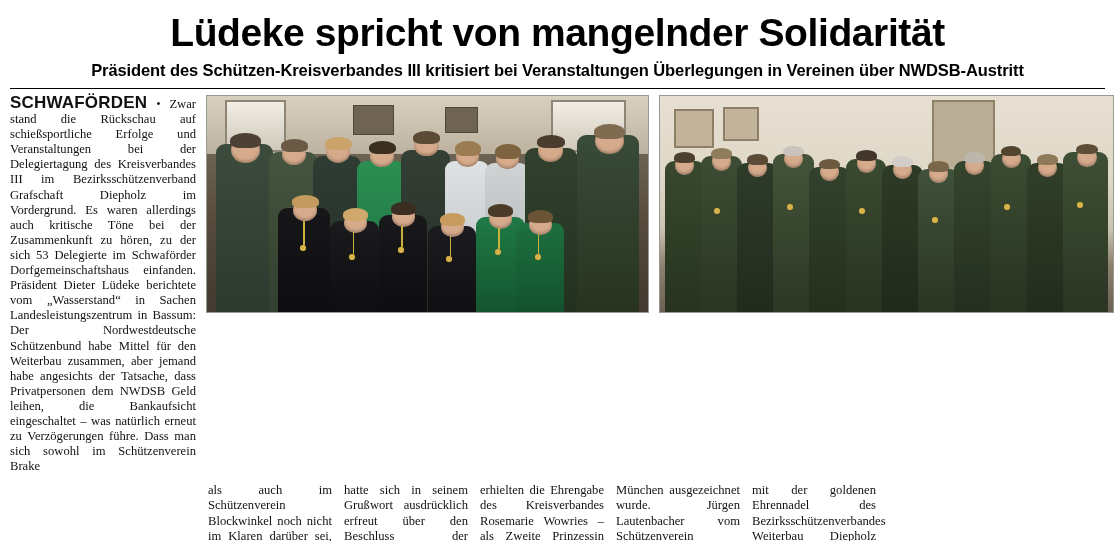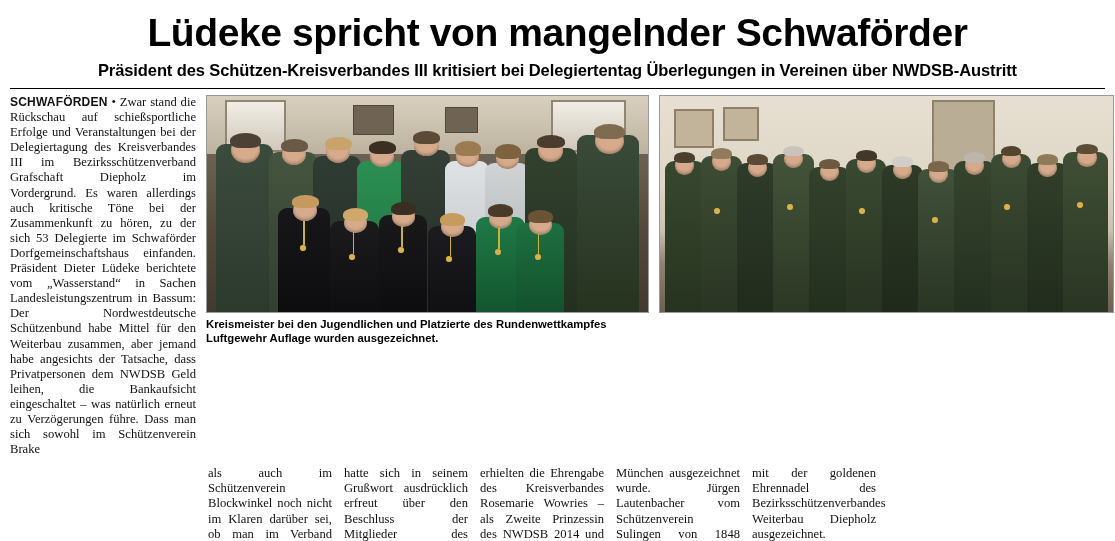--- a/index.html
+++ b/index.html
@@ -58,21 +58,21 @@
   .lead-text {
     font-size: 12.6px;
     line-height: 15.1px;
     text-align: justify;
     text-align-last: left;
     hyphens: auto;
   }
   .lead-text .kicker {
     font-family: "Liberation Sans", sans-serif;
     font-weight: bold;
-    font-size: 12px;
+    font-size: 17px;
     letter-spacing: 0.2px;
   }
   .photos {
     flex: 1 1 auto;
     display: flex;
     gap: 10px;
   }
   .photo-block {
     display: flex;
     flex-direction: column;
@@ -159,22 +159,22 @@
   }
   .p2-door {
     position: absolute; background: #b9ad95; border: 2px solid #8e8269;
   }
 </style>
 </head>
 <body>
 
 <div class="page">
 
-  <h1 class="headline">Lüdeke spricht von mangelnder Schwaförder</h1>
-  <h2 class="subhead">Präsident des Schützen-Kreisverbandes III kritisiert bei Delegiertentag Überlegungen in Vereinen über NWDSB-Austritt</h2>
+  <h1 class="headline">Lüdeke spricht von mangelnder Solidarität</h1>
+  <h2 class="subhead">Präsident des Schützen-Kreisverbandes III kritisiert bei Veranstaltungen Überlegungen in Vereinen über NWDSB-Austritt</h2>
   <hr class="rule">
 
   <div class="body-area">
 
     <div class="col-lead">
       <div class="lead-text">
         <span class="kicker">SCHWAFÖRDEN</span><span> • Zwar stand die Rückschau auf schießsportliche Erfolge und Veranstaltungen bei der Delegiertagung des Kreisverbandes III im Bezirksschützenverband Grafschaft Diepholz im Vordergrund. Es waren allerdings auch kritische Töne bei der Zusammenkunft zu hören, zu der sich 53 Delegierte im Schwaförder Dorfgemeinschaftshaus einfanden. Präsident Dieter Lüdeke berichtete vom „Wasserstand“ in Sachen Landesleistungszentrum in Bassum: Der Nordwestdeutsche Schützenbund habe Mittel für den Weiterbau zusammen, aber jemand habe angesichts der Tatsache, dass Privatpersonen dem NWDSB Geld leihen, die Bankaufsicht eingeschaltet – was natürlich erneut zu Verzögerungen führe. Dass man sich sowohl im Schützenverein Brake</span>
       </div>
     </div>
 
@@ -254,21 +254,20 @@
           <div class="hair" style="left:63.8%;top:50%;width:5.7%;height:6%;background:#4a3a28;"></div>
           <div class="lanyard" style="left:66%;top:61%;height:10%;"></div>
           <div class="medal" style="left:65.3%;top:71%;"></div>
 
           <div class="figure" style="left:70%;width:11%;height:41%;background:linear-gradient(to bottom,#1d7040,#13512d);"></div>
           <div class="head" style="left:73%;top:55%;width:5.2%;height:9.5%;"></div>
           <div class="hair" style="left:72.8%;top:53%;width:5.7%;height:6%;background:#6b5335;"></div>
           <div class="lanyard" style="left:75%;top:64%;height:9%;"></div>
           <div class="medal" style="left:74.3%;top:73%;"></div>
         </div>
-        <div class="caption">Kreismeister bei den Jugendlichen und Platzierte des Rundenwettkampfes Luftgewehr Auflage wurden ausgezeichnet.</div>
       </div>
 
       <div class="photo-block right">
         <div class="photo">
           <div class="p2-bg"></div>
           <div class="p2-pic" style="left:3%;top:6%;width:8%;height:16%;"></div>
           <div class="p2-pic" style="left:14%;top:5%;width:7%;height:14%;"></div>
           <div class="p2-door" style="left:60%;top:2%;width:13%;height:36%;"></div>
 
           <div class="figure" style="left:1%;width:9%;height:70%;background:linear-gradient(to bottom,#38482f,#27331f);"></div>

